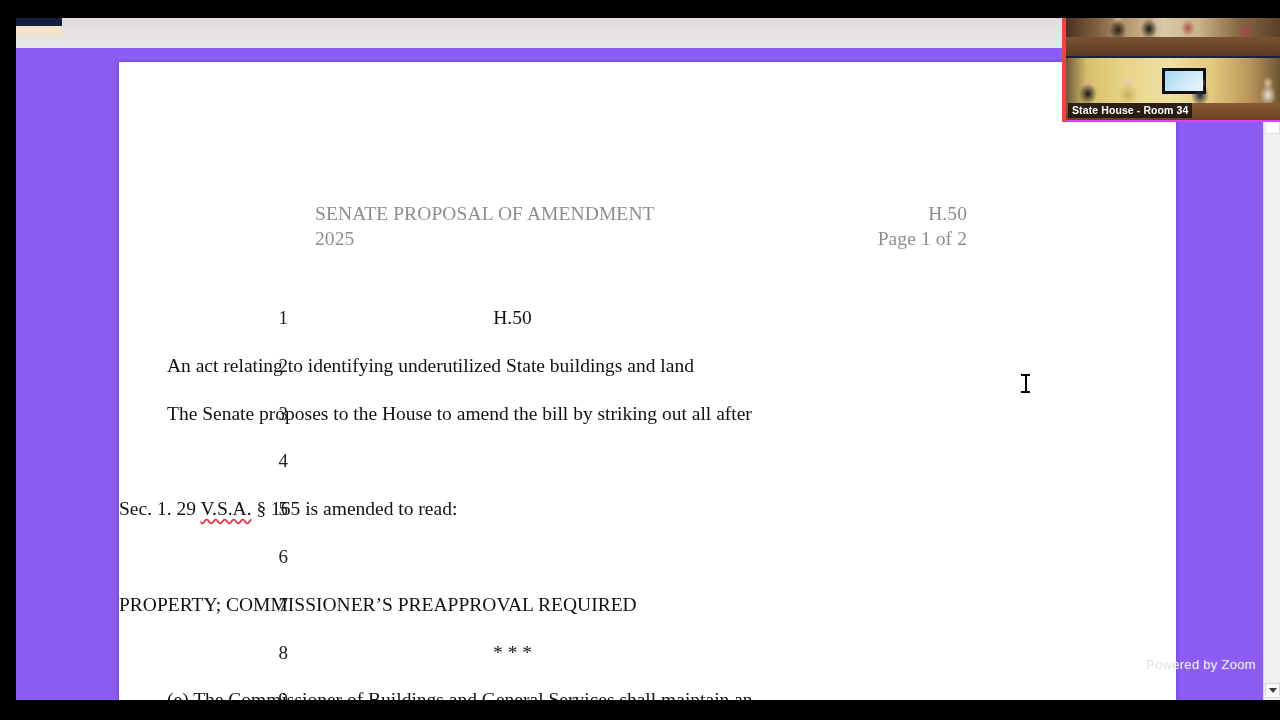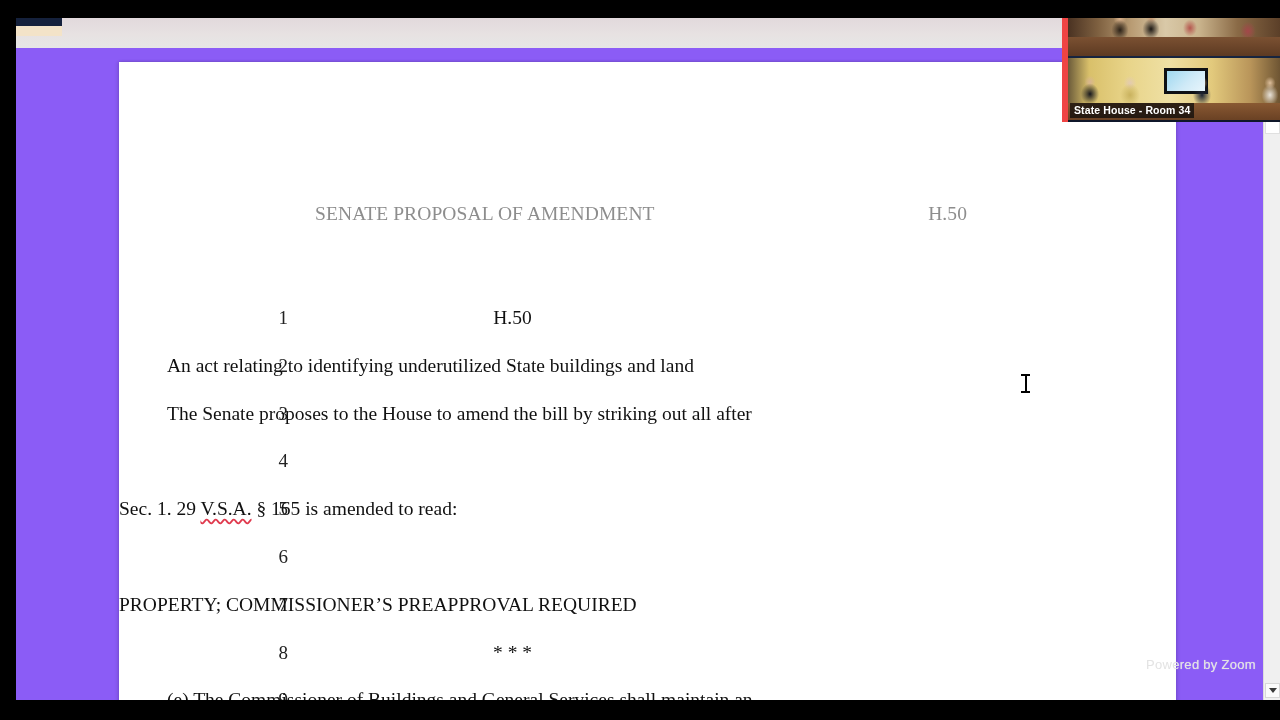--- a/index.html
+++ b/index.html
@@ -200,22 +200,22 @@
   }
   .ibeam .cap-t { top: 1px; }
   .ibeam .cap-b { bottom: 1px; }
 
   
   .video-strip {
     position: absolute;
     left: 1062px; top: 0;
     width: 218px; height: 122px;
     z-index: 55;
-    background: #0f172a;
-    border-left: 6px solid #ef4444;
+    background: #d946ef;
+    border-left: 4px solid #ef4444;
   }
   .vtile {
     position: relative;
     width: 100%;
     height: 58px;
     overflow: hidden;
     border-bottom: 2px solid #16243f;
   }
   .vtile:last-child { border-bottom: none; height: 62px; }
 
@@ -311,20 +311,24 @@
       <div class="strip-tick2"></div>
     </div>
 
     <div class="page">
 
       <div class="doc-header">
         <div class="hrow">
           <span class="hleft">SENATE PROPOSAL OF AMENDMENT</span>
           <span class="hright">H.50</span>
         </div>
+        <div class="hrow">
+          <span class="hleft">2025</span>
+          <span class="hright">Page 1 of 2</span>
+        </div>
       </div>
 
       <div class="doc-body">
 
         <div class="line">
           <span class="num">1</span>
           <span class="txt ind-center">H.50</span>
         </div>
 
         <div class="line">

